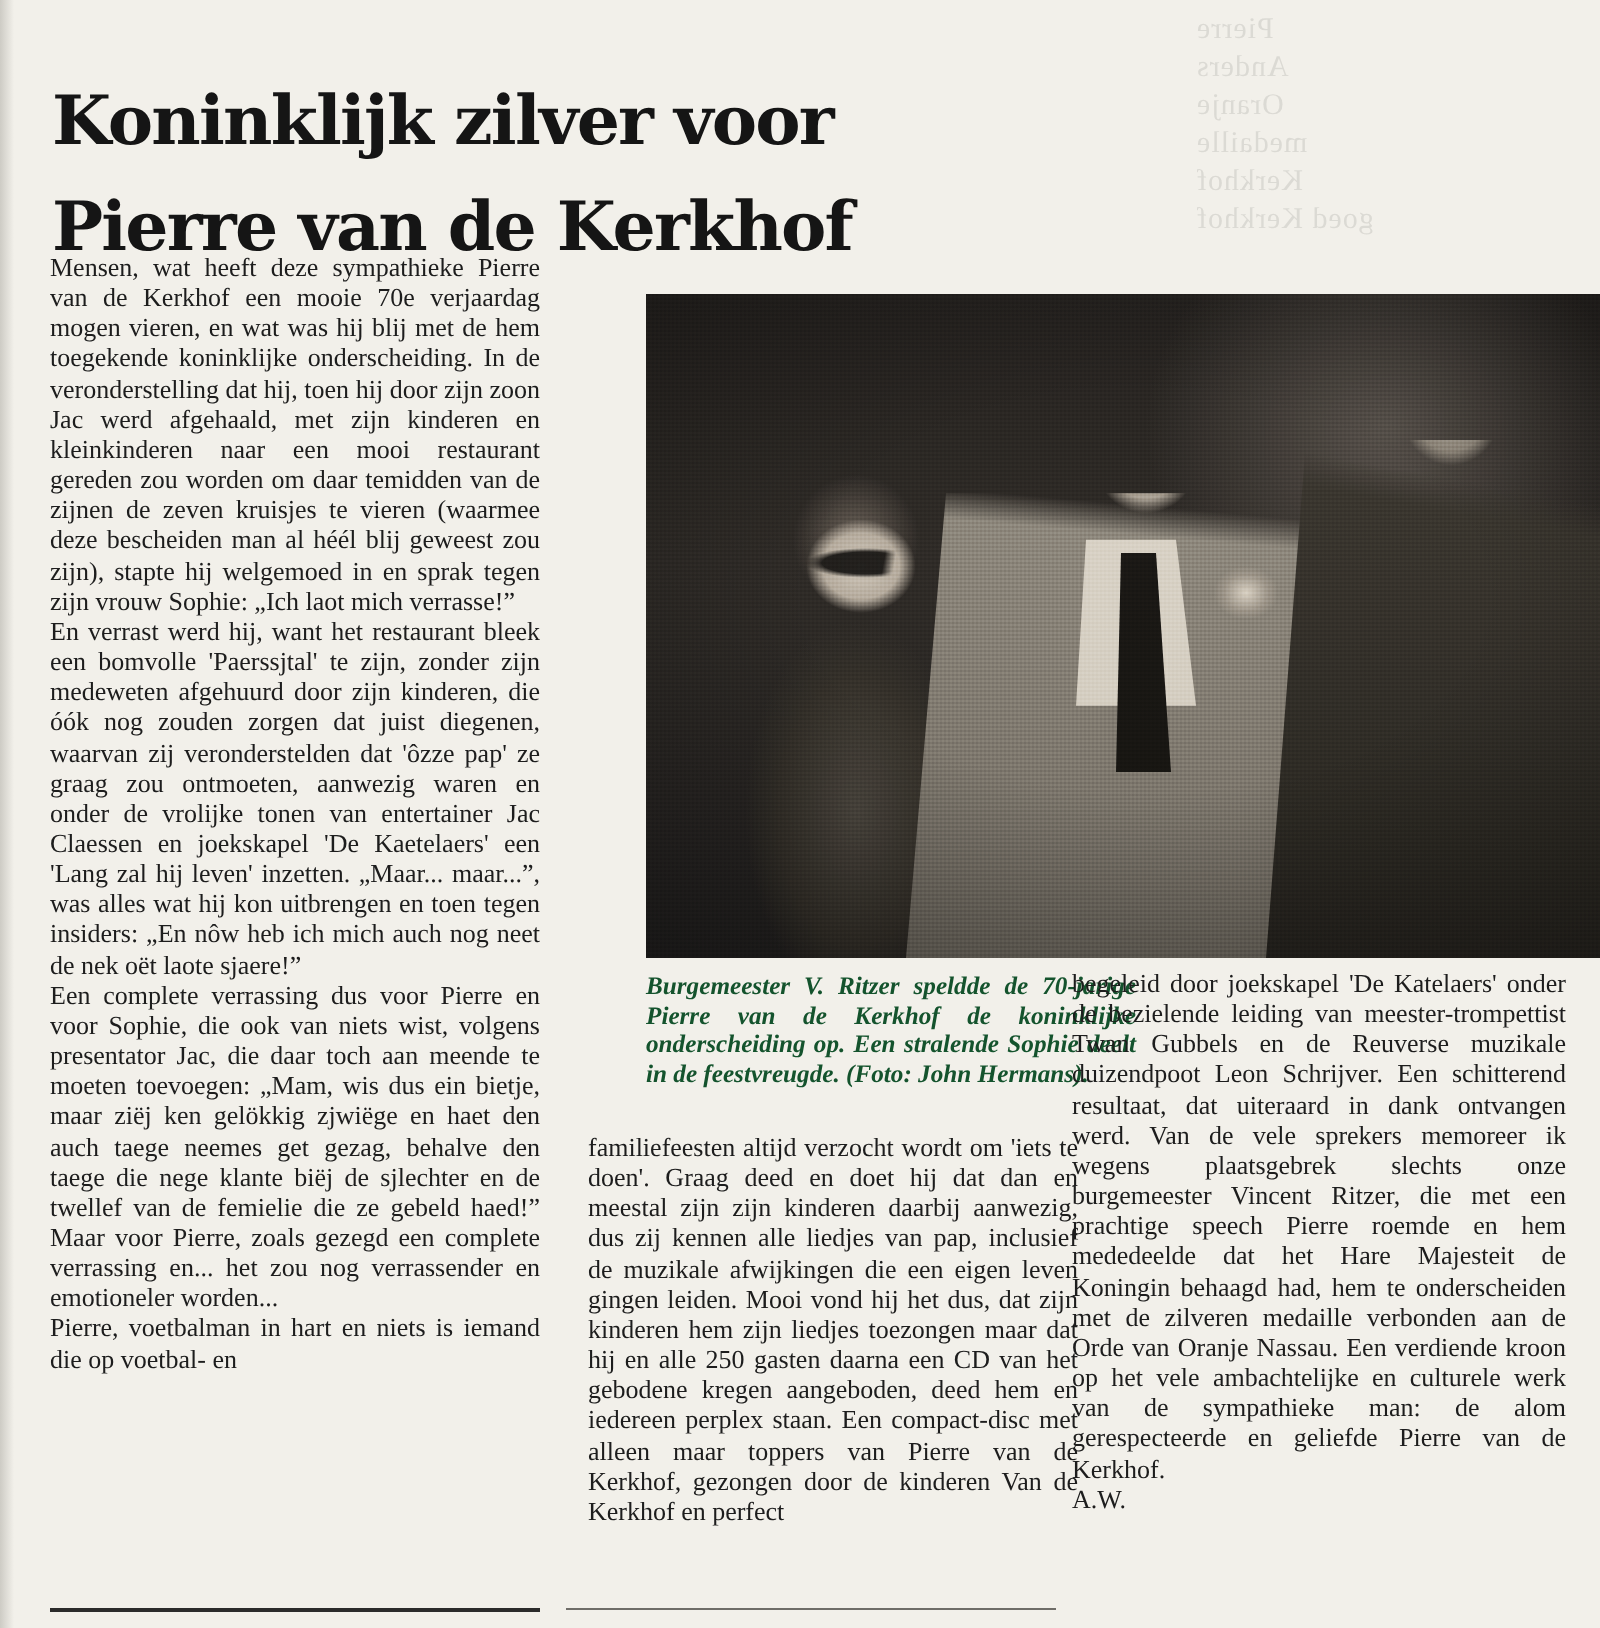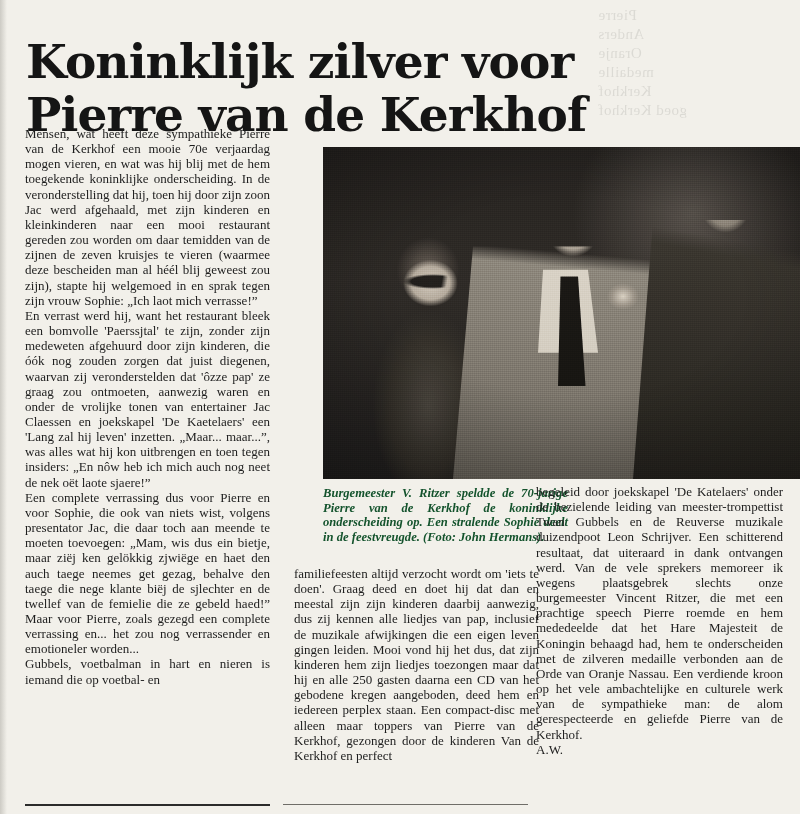--- a/index.html
+++ b/index.html
@@ -38,21 +38,21 @@
   
   #headline {
     position: absolute;
     top: 14px;
     left: 26px;
     width: 700px;
   }
   #headline .hl-line {
     font-family: "DejaVu Serif", "Liberation Serif", serif;
     font-weight: 700;
-    font-size: 47px;
+    font-size: 34px;
     line-height: 53px;
     letter-spacing: -0.9px;
     color: #151515;
     white-space: nowrap;
   }
 
   
   .col {
     position: absolute;
     font-family: "Liberation Serif", serif;
@@ -196,21 +196,21 @@
     <div class="vignette"></div>
   </div>
 
   <figcaption id="caption">Burgemeester V. Ritzer speldde de 70-jarige Pierre van de Kerkhof de koninklijke onderscheiding op. Een stralende Sophie deelt in de feestvreugde. (Foto: John Hermans).</figcaption>
 </figure>
 
 <div class="col" id="col1">
   <p>Mensen, wat heeft deze sympathieke Pierre van de Kerkhof een mooie 70e verjaardag mogen vieren, en wat was hij blij met de hem toegekende koninklijke onderscheiding. In de veronderstelling dat hij, toen hij door zijn zoon Jac werd afgehaald, met zijn kinderen en kleinkinderen naar een mooi restaurant gereden zou worden om daar temidden van de zijnen de zeven kruisjes te vieren (waarmee deze bescheiden man al héél blij geweest zou zijn), stapte hij welgemoed in en sprak tegen zijn vrouw Sophie: „Ich laot mich verrasse!”</p>
   <p>En verrast werd hij, want het restaurant bleek een bomvolle 'Paerssjtal' te zijn, zonder zijn medeweten afgehuurd door zijn kinderen, die óók nog zouden zorgen dat juist diegenen, waarvan zij veronderstelden dat 'ôzze pap' ze graag zou ontmoeten, aanwezig waren en onder de vrolijke tonen van entertainer Jac Claessen en joekskapel 'De Kaetelaers' een 'Lang zal hij leven' inzetten. „Maar... maar...”, was alles wat hij kon uitbrengen en toen tegen insiders: „En nôw heb ich mich auch nog neet de nek oët laote sjaere!”</p>
   <p>Een complete verrassing dus voor Pierre en voor Sophie, die ook van niets wist, volgens presentator Jac, die daar toch aan meende te moeten toevoegen: „Mam, wis dus ein bietje, maar ziëj ken gelökkig zjwiëge en haet den auch taege neemes get gezag, behalve den taege die nege klante biëj de sjlechter en de twellef van de femielie die ze gebeld haed!” Maar voor Pierre, zoals gezegd een complete verrassing en... het zou nog verrassender en emotioneler worden...</p>
-  <p>Gubbels, voetbalman in hart en nieren is iemand die op voetbal- en</p>
+  <p>Pierre, voetbalman in hart en niets is iemand die op voetbal- en</p>
 </div>
 
 <div class="col" id="col2">
   <p>familiefeesten altijd verzocht wordt om 'iets te doen'. Graag deed en doet hij dat dan en meestal zijn zijn kinderen daarbij aanwezig, dus zij kennen alle liedjes van pap, inclusief de muzikale afwijkingen die een eigen leven gingen leiden. Mooi vond hij het dus, dat zijn kinderen hem zijn liedjes toezongen maar dat hij en alle 250 gasten daarna een CD van het gebodene kregen aangeboden, deed hem en iedereen perplex staan. Een compact-disc met alleen maar toppers van Pierre van de Kerkhof, gezongen door de kinderen Van de Kerkhof en perfect</p>
 </div>
 
 <div class="col" id="col3">
   <p>begeleid door joekskapel 'De Katelaers' onder de bezielende leiding van meester-trompettist Twan Gubbels en de Reuverse muzikale duizendpoot Leon Schrijver. Een schitterend resultaat, dat uiteraard in dank ontvangen werd. Van de vele sprekers memoreer ik wegens plaatsgebrek slechts onze burgemeester Vincent Ritzer, die met een prachtige speech Pierre roemde en hem mededeelde dat het Hare Majesteit de Koningin behaagd had, hem te onderscheiden met de zilveren medaille verbonden aan de Orde van Oranje Nassau. Een verdiende kroon op het vele ambachtelijke en culturele werk van de sympathieke man: de alom gerespecteerde en geliefde Pierre van de Kerkhof.</p>
   <p style="text-align:left;">A.W.</p>
 </div>

